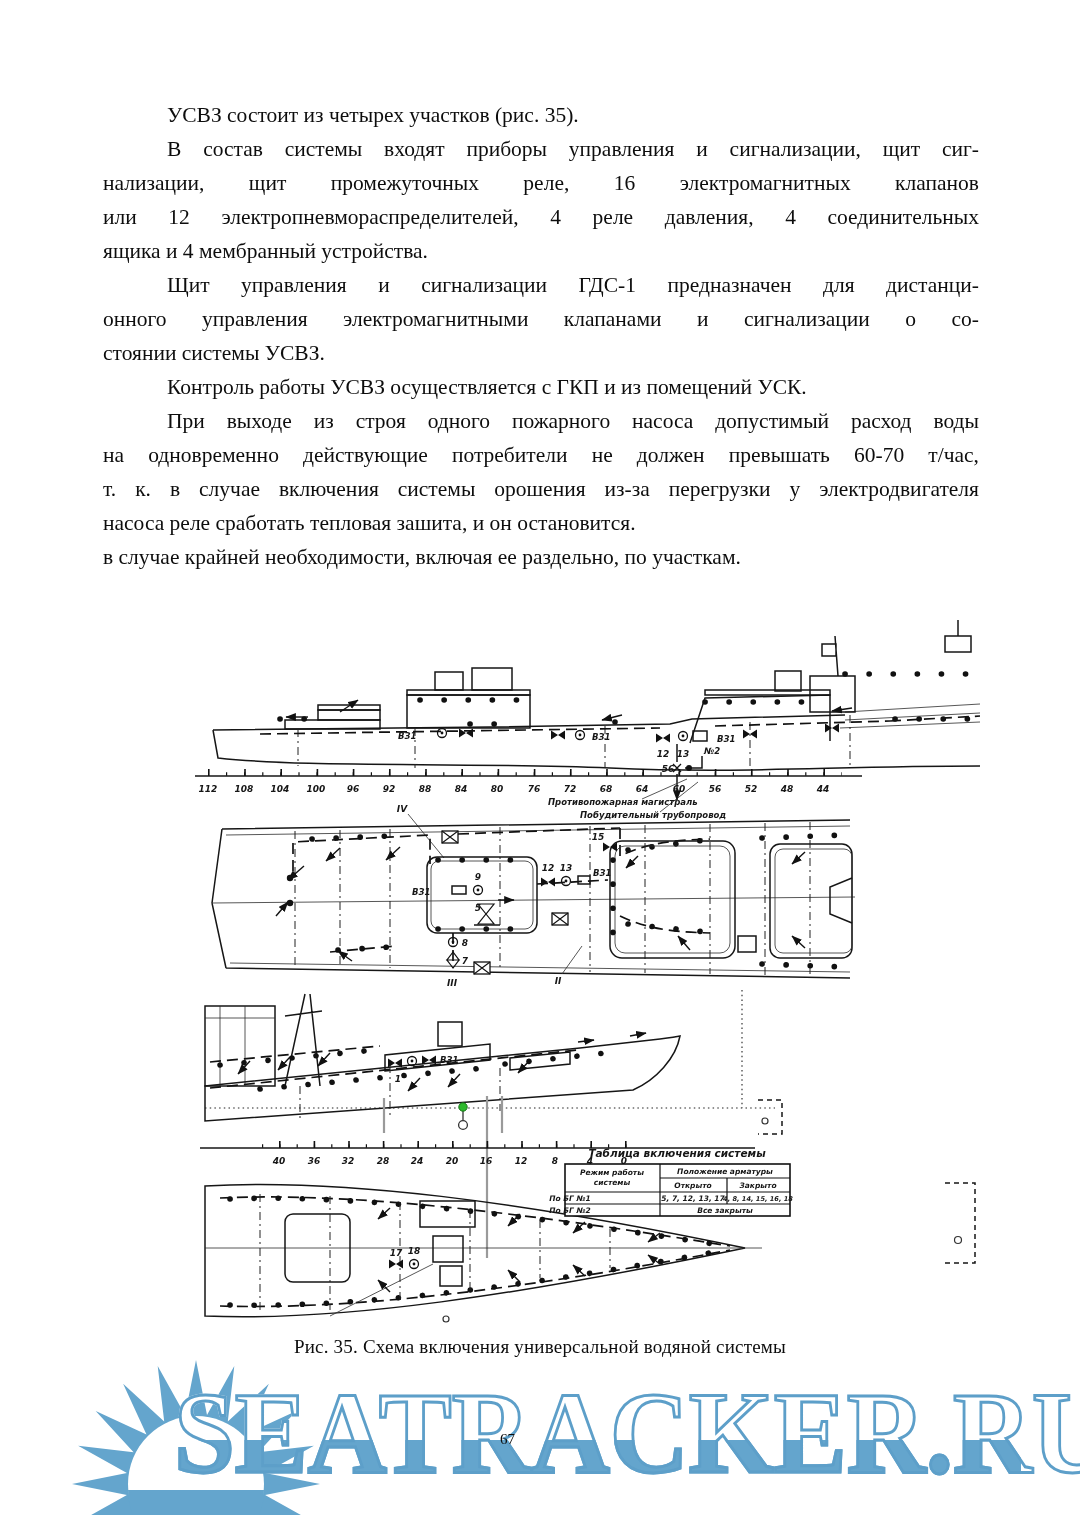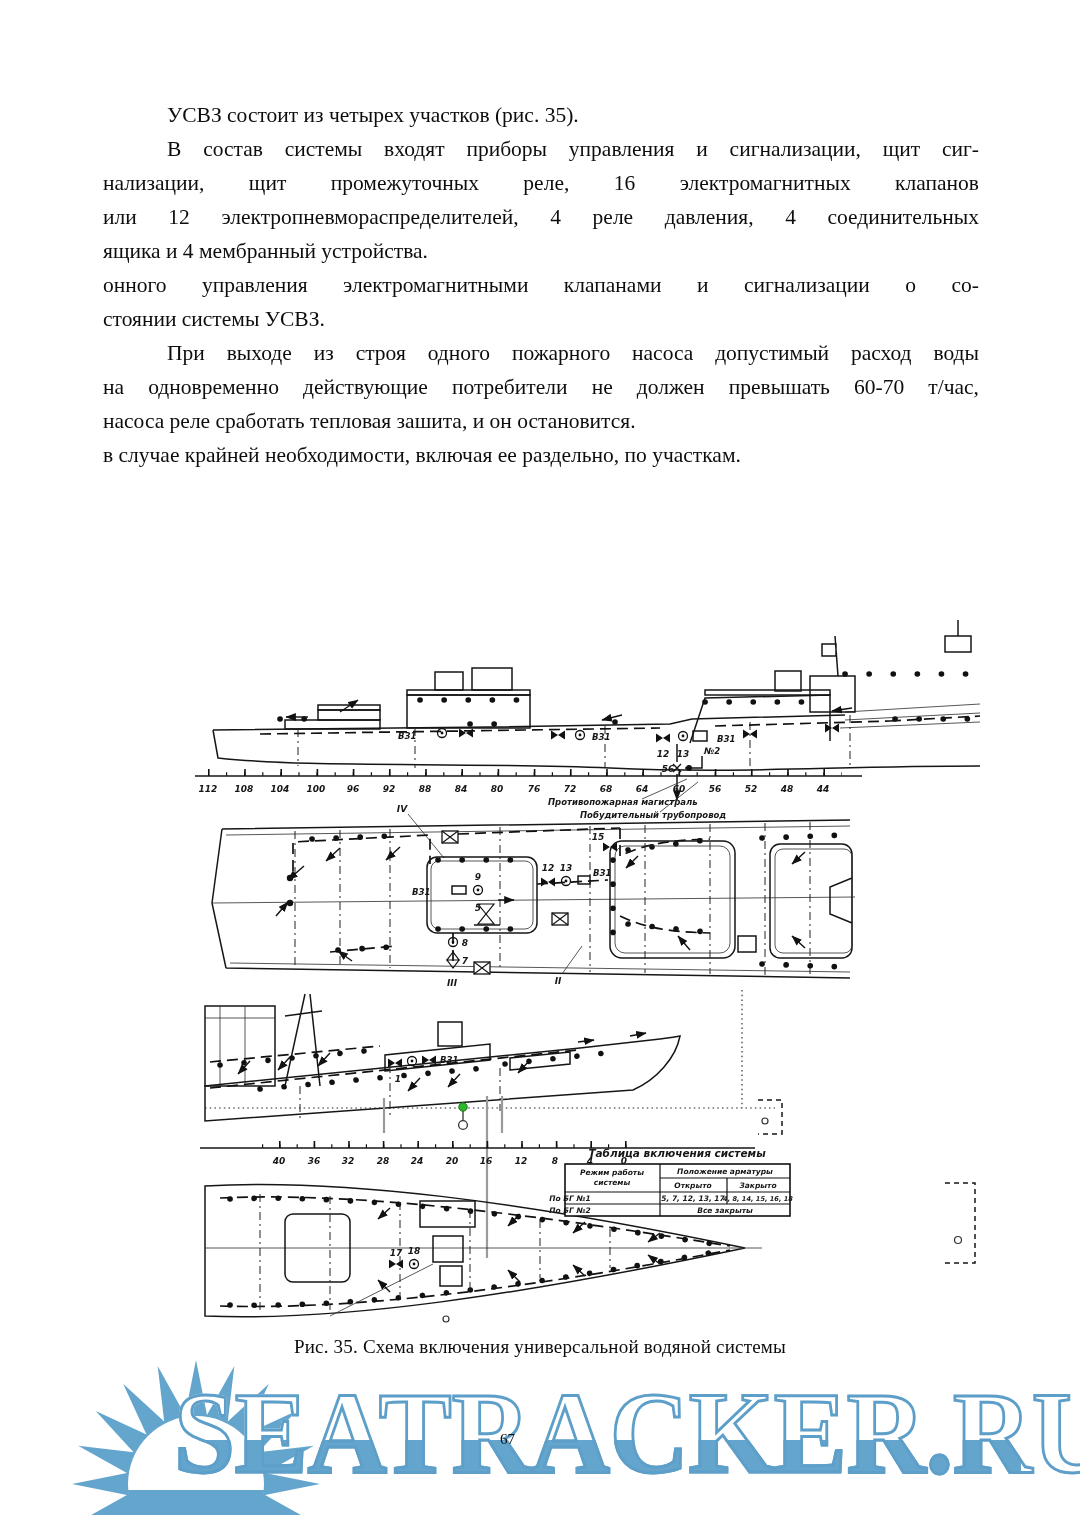--- a/index.html
+++ b/index.html
@@ -51,24 +51,27 @@
 </style>
 </head>
 <body>
 
 <div class="textblock">
   <div class="tl ind">УСВЗ состоит из четырех участков (рис. 35).</div>
   <div class="tl ind just">В состав системы входят приборы управления и сигнализации, щит сиг-</div>
   <div class="tl just">нализации, щит промежуточных реле, 16 электромагнитных клапанов</div>
   <div class="tl just">или 12 электропневмораспределителей, 4 реле давления, 4 соединительных</div>
   <div class="tl">ящика и 4 мембранный устройства.</div>
+  <div class="tl ind just">Щит управления и сигнализации ГДС-1 предназначен для дистанци-</div>
   <div class="tl just">онного управления электромагнитными клапанами и сигнализации о со-</div>
   <div class="tl">стоянии системы УСВЗ.</div>
+  <div class="tl ind">Контроль работы УСВЗ осуществляется с ГКП и из помещений УСК.</div>
   <div class="tl ind just">При выходе из строя одного пожарного насоса допустимый расход воды</div>
   <div class="tl just">на одновременно действующие потребители не должен превышать 60-70 т/час,</div>
+  <div class="tl just">т. к. в случае включения системы орошения из-за перегрузки у электродвигателя</div>
   <div class="tl">насоса реле сработать тепловая зашита, и он остановится.</div>
   <div class="tl">в случае крайней необходимости, включая ее раздельно, по участкам.</div>
 </div>
 
 <div class="figure">
 <svg viewBox="0 0 800 712" xmlns="http://www.w3.org/2000/svg">
   <defs>
     <marker id="arr" viewBox="0 0 8 6" refX="7.5" refY="3" markerWidth="7.5" markerHeight="6" orient="auto">
       <path d="M0,0 L8,3 L0,6 Z" fill="#111"></path>
     </marker>

